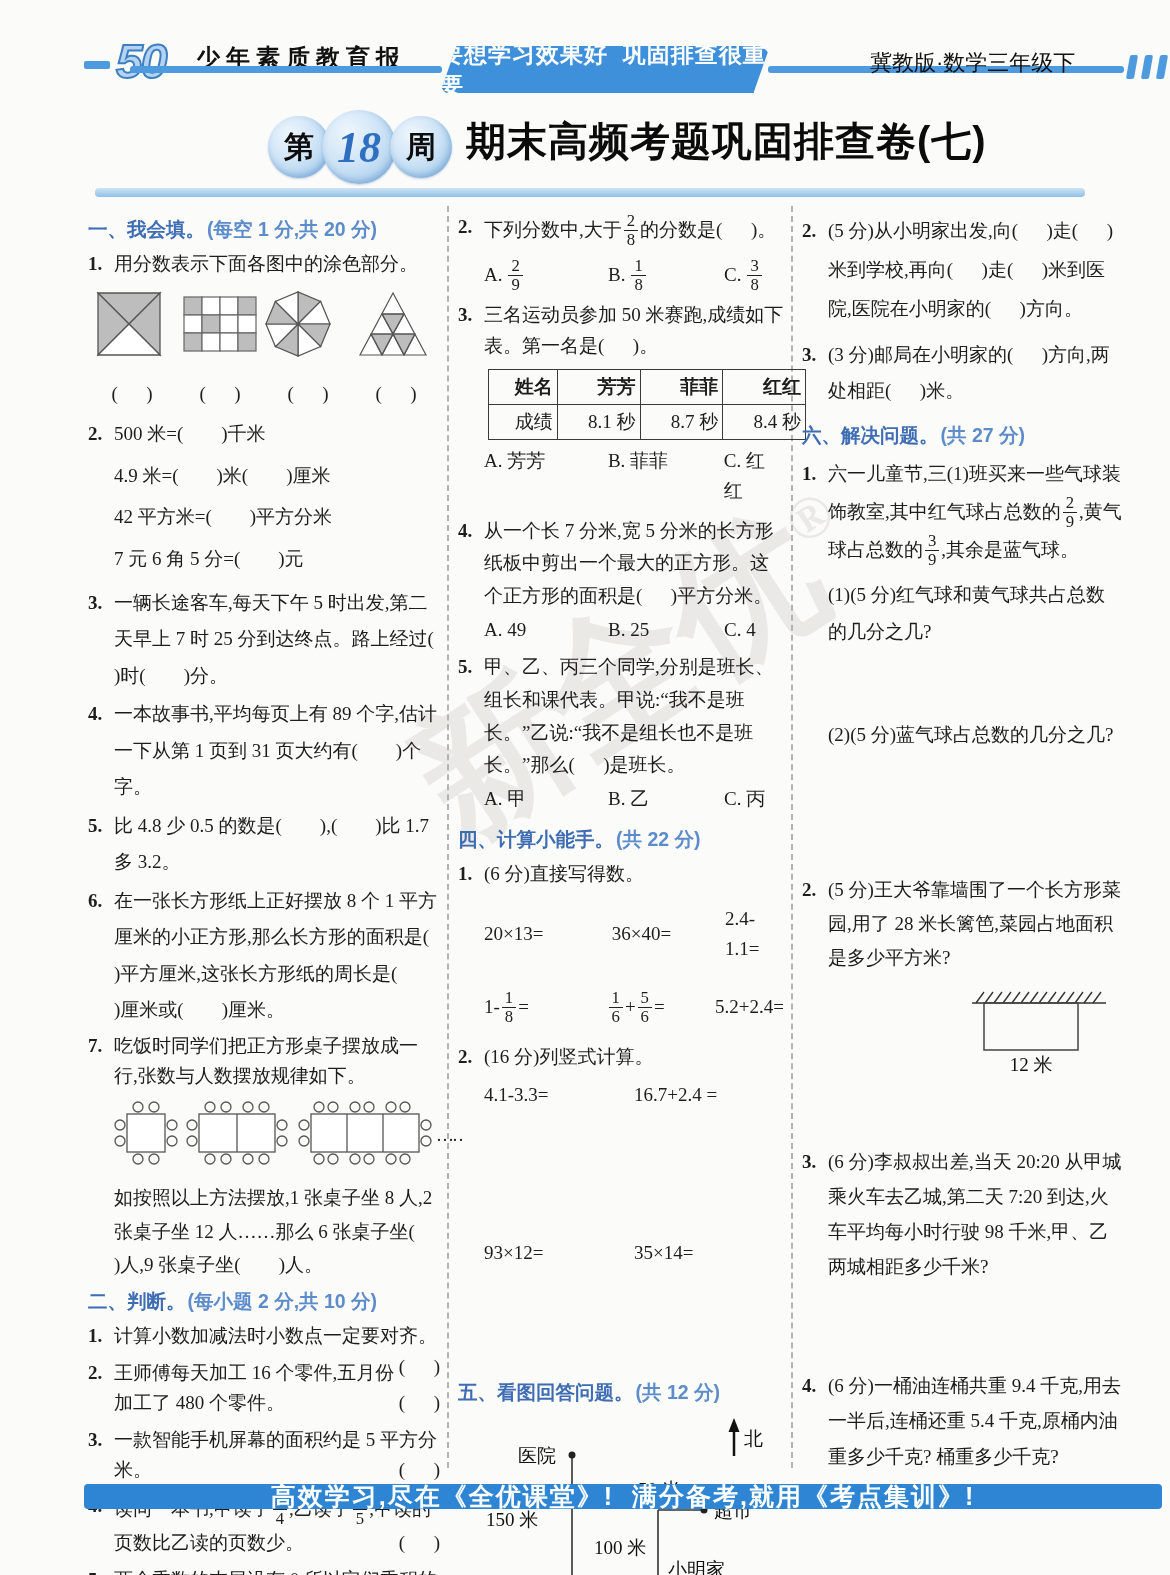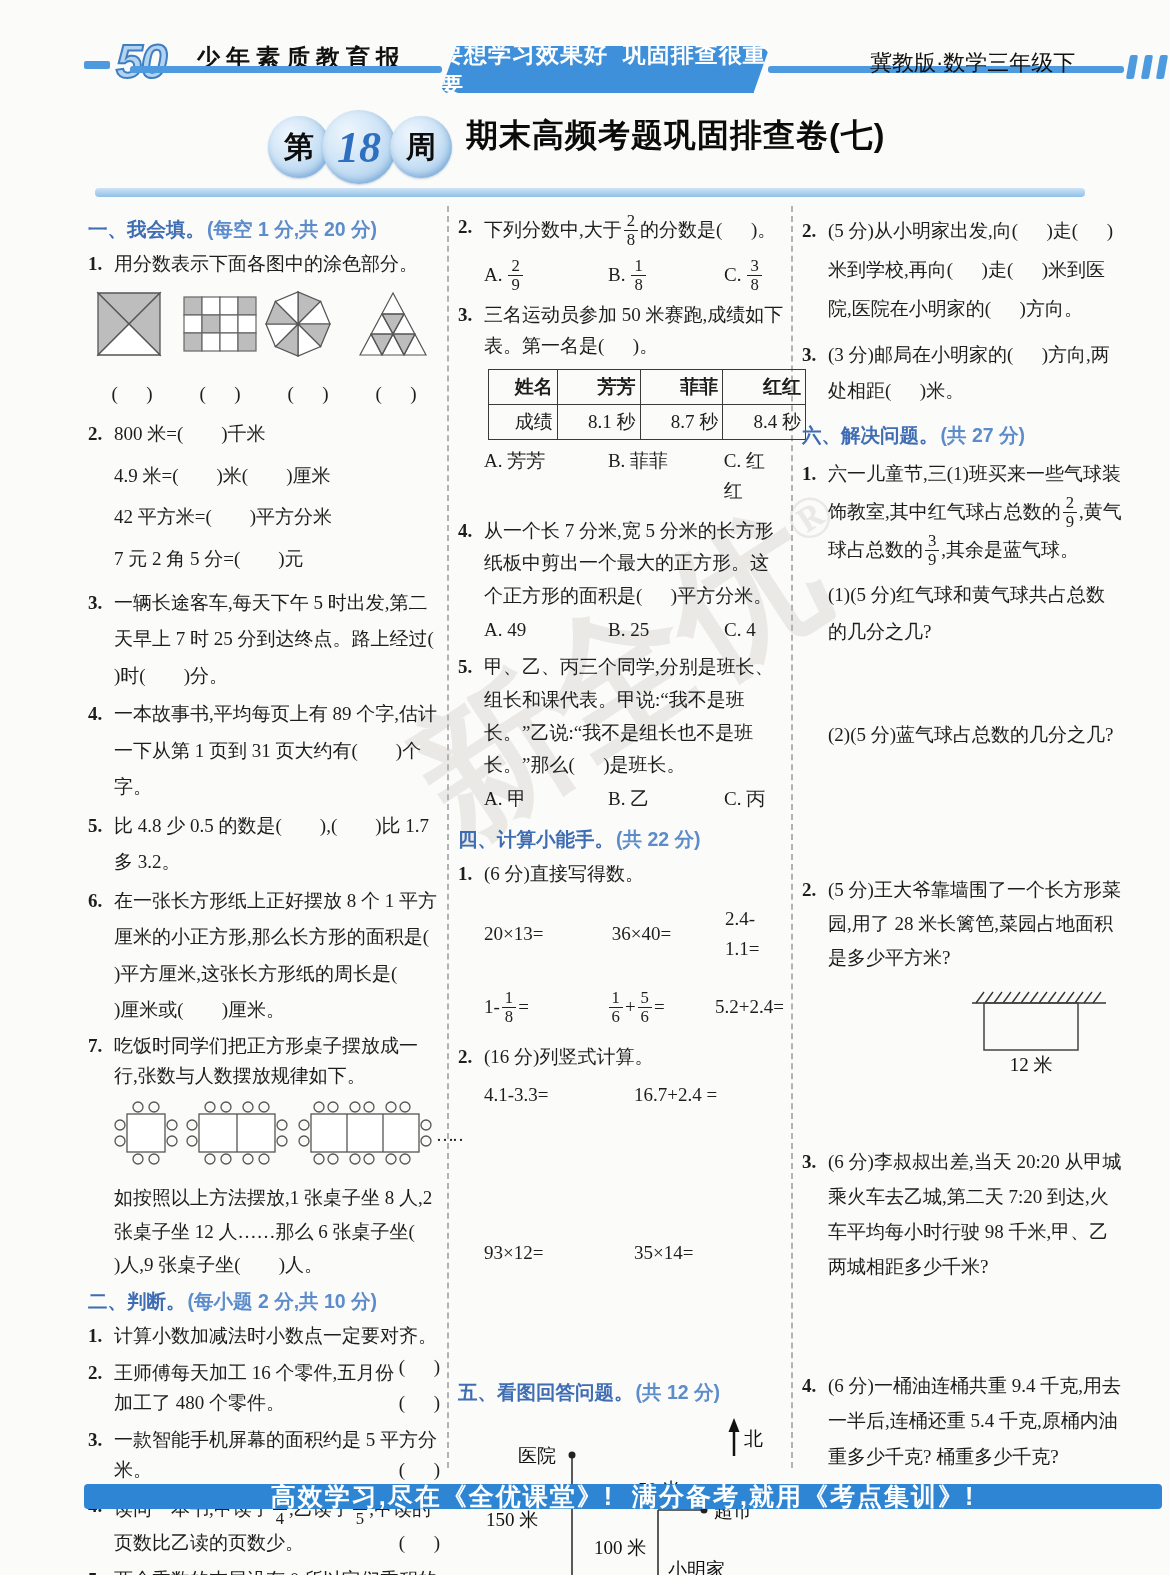--- a/index.html
+++ b/index.html
@@ -29,21 +29,21 @@
   
   .title-row{position:absolute;left:0;top:108px;width:1170px;height:78px;}
   .bub{position:absolute;display:inline-flex;align-items:center;justify-content:center;border-radius:50%;
        background:radial-gradient(circle at 35% 30%, #eef6fd 0%, #cfe4f6 45%, #9dc6ea 100%);
        box-shadow:inset -2px -3px 6px rgba(70,130,190,.45), 0 1px 2px rgba(60,110,170,.3);}
   .bub.b1{left:268px;top:8px;width:62px;height:62px;font-size:30px;font-weight:bold;color:#0d0d0d;}
   .bub.b2{left:322px;top:2px;width:74px;height:74px;}
   .bub.b2 span{font-family:"Liberation Serif",serif;font-style:italic;font-weight:bold;font-size:44px;color:#2f6fc0;}
   .bub.b3{left:390px;top:8px;width:62px;height:62px;font-size:30px;font-weight:bold;color:#0d0d0d;}
   .main-title{position:absolute;left:466px;top:6px;font-family:"Liberation Sans",sans-serif;
-              font-weight:900;font-size:32px;color:#0b0b0b;letter-spacing:1px;}
+              font-weight:900;font-size:40px;color:#0b0b0b;letter-spacing:1px;}
   .title-underline{position:absolute;left:95px;top:188px;width:990px;height:9px;border-radius:4px;
                    background:linear-gradient(180deg,#cfe3f5,#8fc0e8);}
 
   
   .wm{position:absolute;left:430px;top:700px;z-index:0;transform:rotate(-33deg);transform-origin:left center;
       font-size:150px;font-weight:bold;color:rgba(125,115,100,0.13);white-space:nowrap;pointer-events:none;}
   .wm .reg{font-size:60px;vertical-align:60px;}
 
   
   .divider{position:absolute;top:206px;height:1262px;border-left:2px dashed #b3b3b3;z-index:1;}
@@ -188,24 +188,24 @@
 
     <div class="blankrow">
       <span data-bind="s1.q1.b">(      )</span>
         <span data-bind="s1.q1.b">(      )</span>
         <span data-bind="s1.q1.b">(      )</span>
         <span data-bind="s1.q1.b">(      )</span>
     </div>
 
     <div class="q">
         <span class="qno" data-bind="s1.q2.no">2.</span>
-        <div class="ln" data-bind="s1.q2.l.0">800 米=(        )千米</div>
+        <div class="ln" data-bind="s1.q2.l.0">500 米=(        )千米</div>
         <div class="ln" data-bind="s1.q2.l.1">4.9 米=(        )米(        )厘米</div>
         <div class="ln" data-bind="s1.q2.l.2">42 平方米=(        )平方分米</div>
-        <div class="ln" data-bind="s1.q2.l.3">7 元 2 角 5 分=(        )元</div>
+        <div class="ln" data-bind="s1.q2.l.3">7 元 6 角 5 分=(        )元</div>
       </div>
 
     <div class="q sp"><span class="qno" data-bind="s1.q3.no">3.</span><span data-bind="s1.q3.t">一辆长途客车,每天下午 5 时出发,第二天早上 7 时 25 分到达终点。路上经过(        )时(        )分。</span></div>
 
     <div class="q sp"><span class="qno" data-bind="s1.q4.no">4.</span><span data-bind="s1.q4.t">一本故事书,平均每页上有 89 个字,估计一下从第 1 页到 31 页大约有(        )个字。</span></div>
 
     <div class="q sp"><span class="qno" data-bind="s1.q5.no">5.</span><span data-bind="s1.q5.t">比 4.8 少 0.5 的数是(        ),(        )比 1.7 多 3.2。</span></div>
 
     <div class="q sp"><span class="qno" data-bind="s1.q6.no">6.</span><span data-bind="s1.q6.t">在一张长方形纸上正好摆放 8 个 1 平方厘米的小正方形,那么长方形的面积是(        )平方厘米,这张长方形纸的周长是(        )厘米或(        )厘米。</span></div>
 

